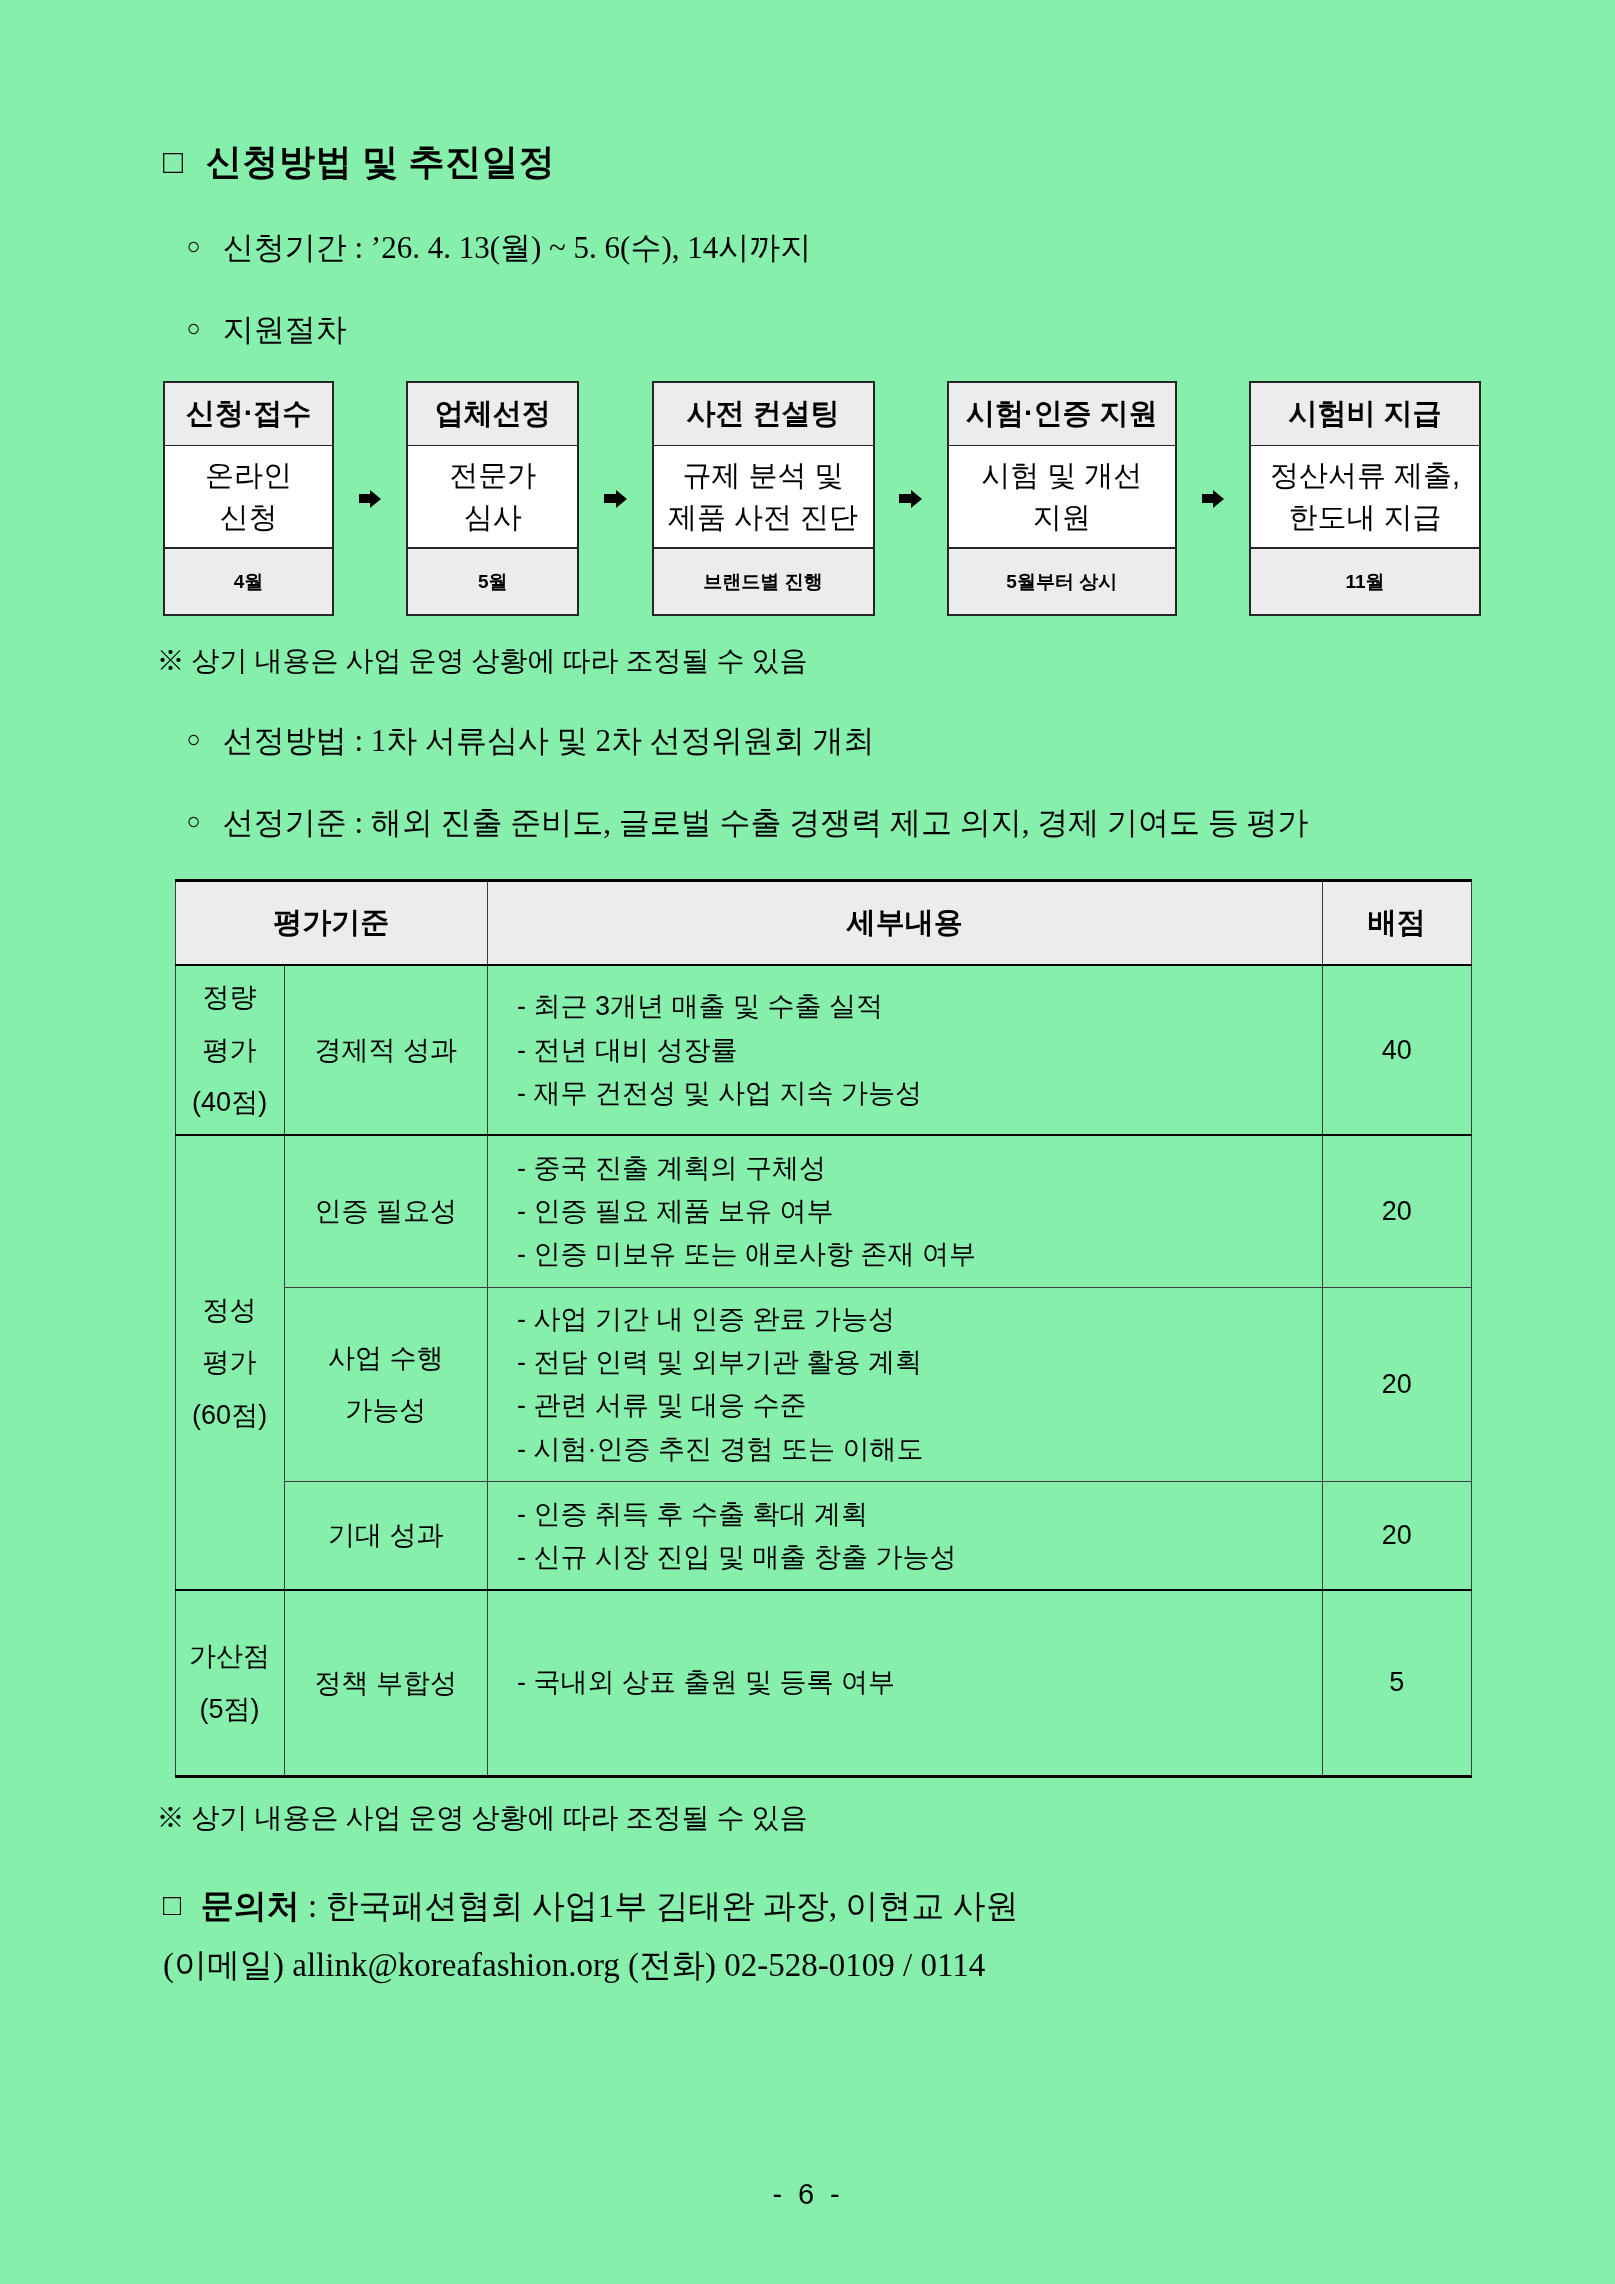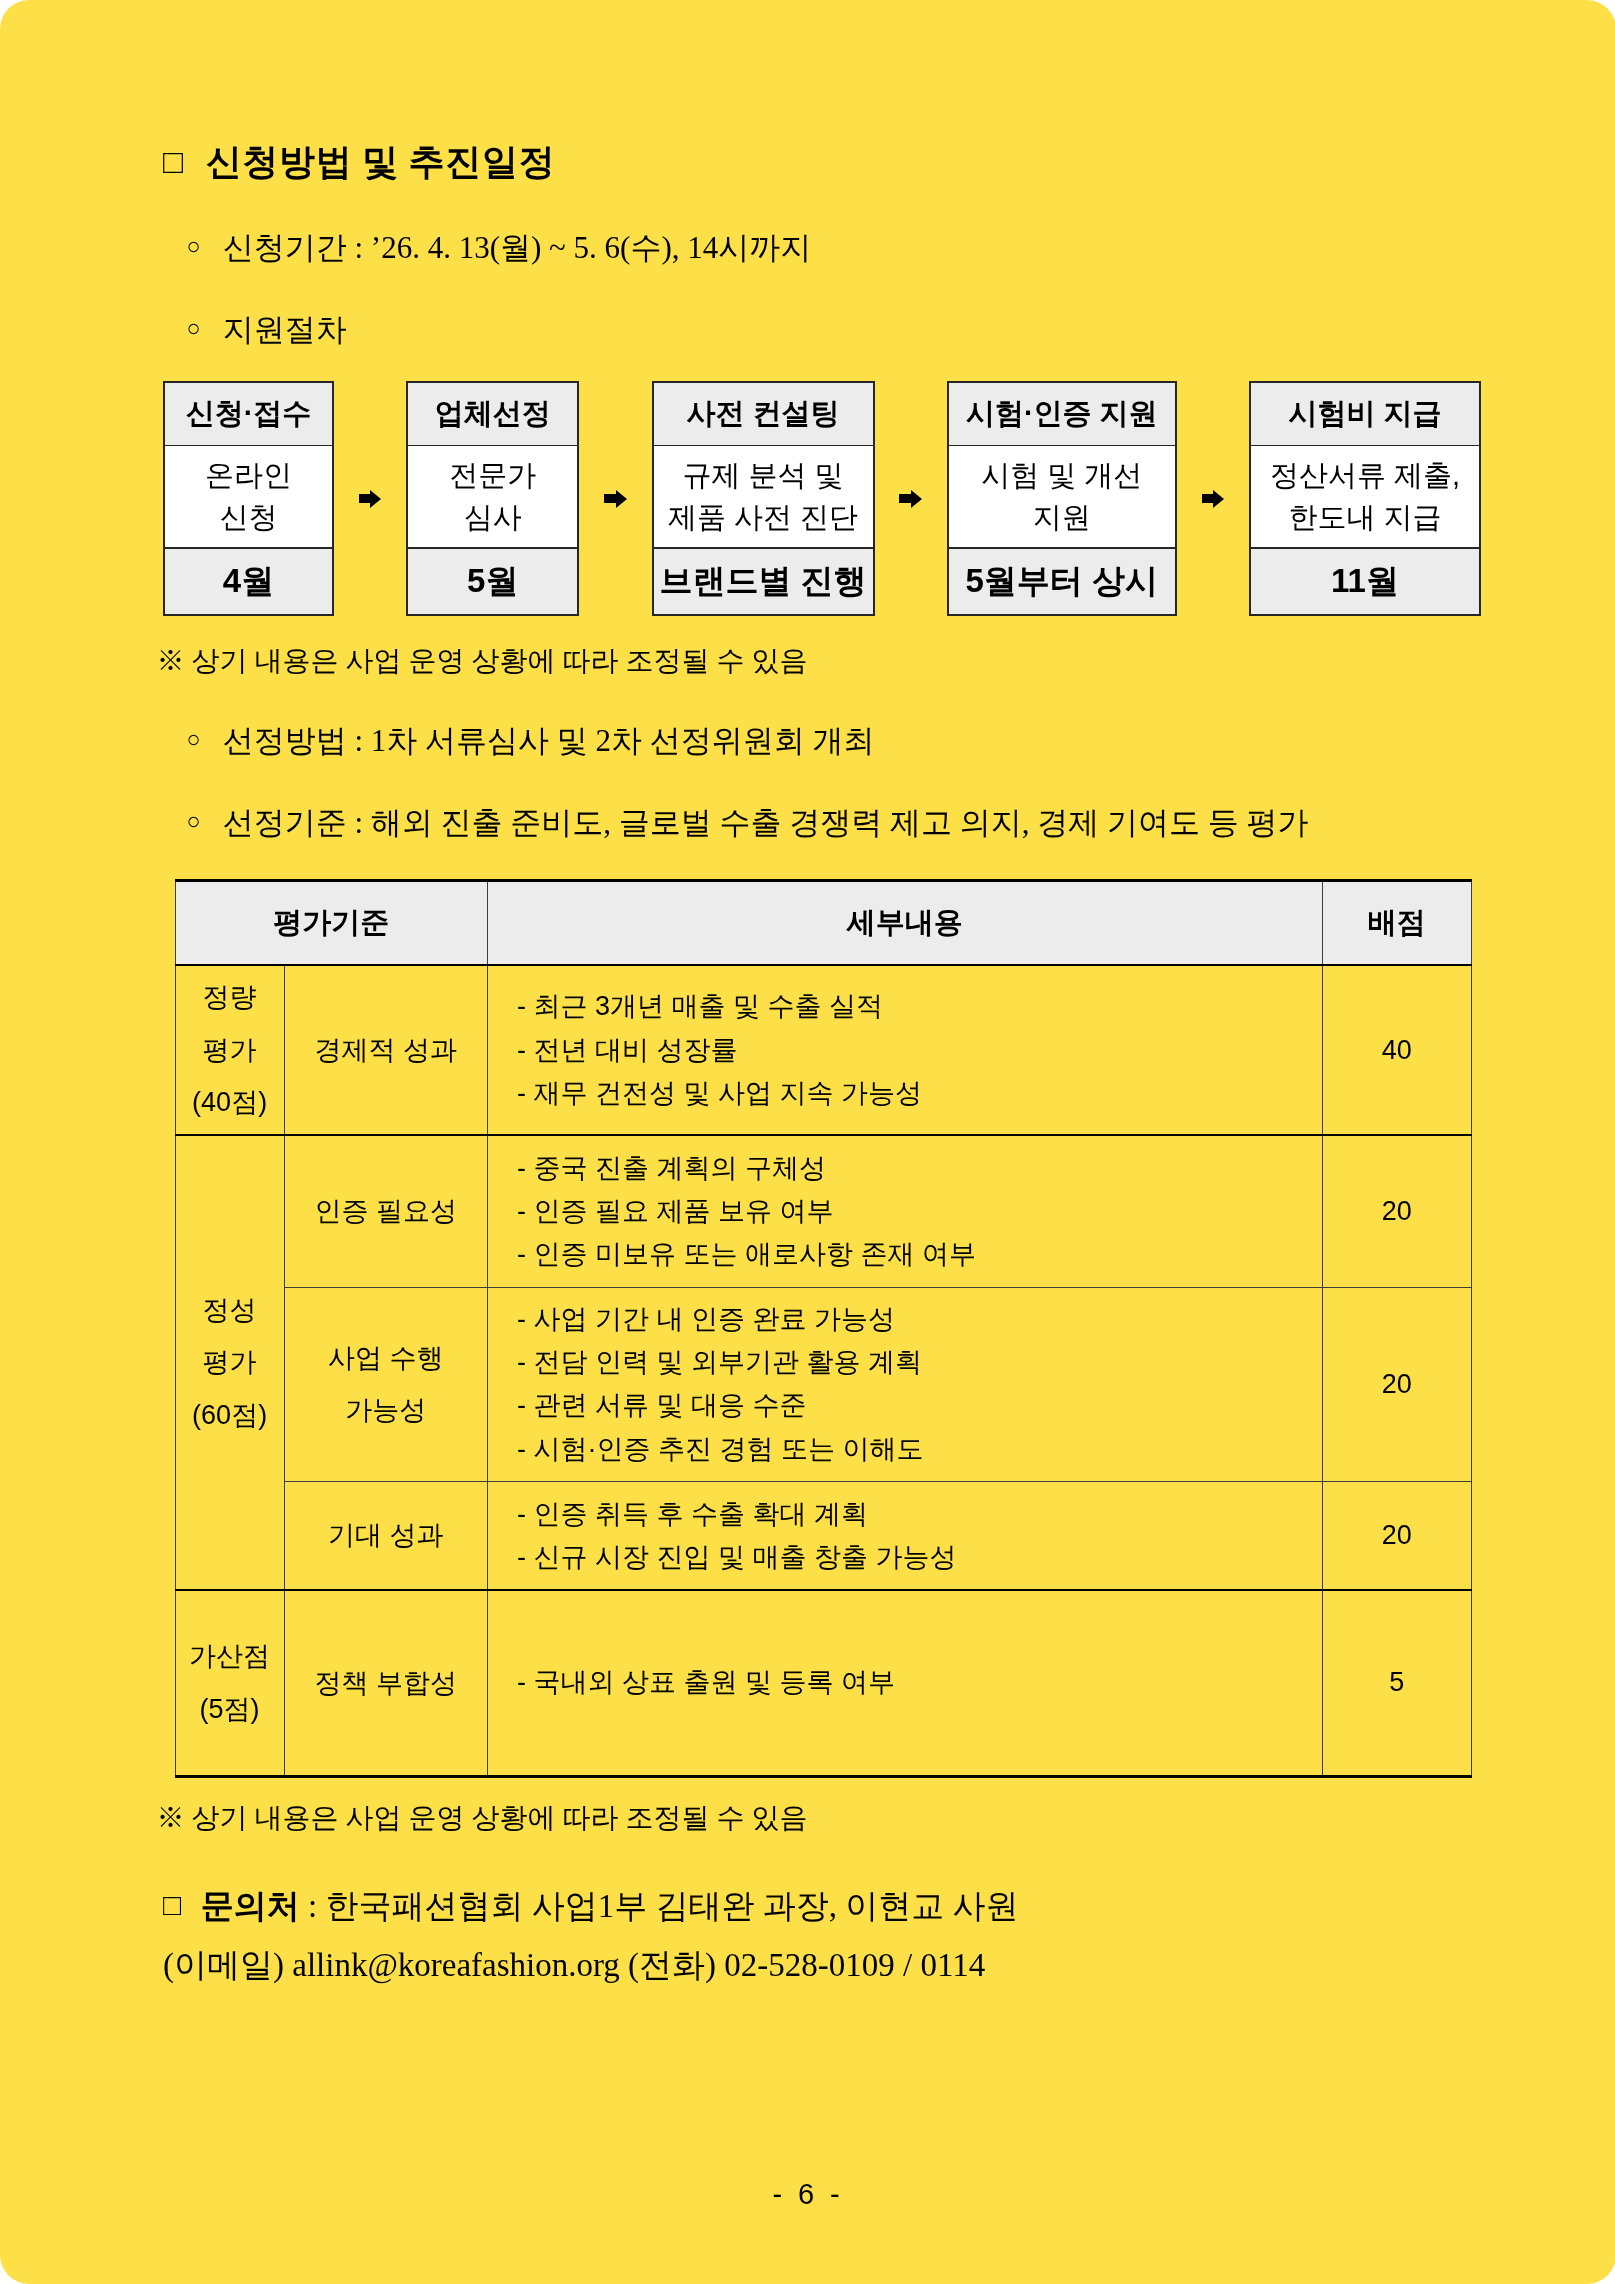--- a/index.html
+++ b/index.html
@@ -1,23 +1,22 @@
 <!DOCTYPE html>
 <html style="font-size:10.4px"><head>
 <meta charset="utf-8">
 <style>
   html,body { margin:0; padding:0; background:#ffffff; }
   .page {
     position:relative;
     width:1616px; height:2284px;
-    background:#fde047;
+    background:#86efac;
     color:#000;
     font-family:"Liberation Serif","DejaVu Serif",serif;
     overflow:hidden;
-    border-radius:29px;
   }
   .content { padding:138px 104px 0 163px; }
 
   
   .sec-title {
     font-size:36px; font-weight:bold; letter-spacing:0.7px;
     white-space:nowrap;
   }
   .sec-title .marker { font-weight:normal; font-size:33px; margin-right:22px; position:relative; top:-1.3px; }
 
@@ -42,21 +41,21 @@
     font-size:29px; font-weight:bold; white-space:nowrap;
   }
   .fb-body {
     height:101px;
     display:flex; align-items:center; justify-content:center;
     font-size:29px; text-align:center; white-space:pre-line; line-height:1.42;
   }
   .fb-foot {
     height:65px; background:#ececec; border-top:2px solid #262626;
     display:flex; align-items:center; justify-content:center;
-    font-size:33px; font-weight:bold; white-space:nowrap;text-align:center;
+    font-size:19px; font-weight:bold; white-space:nowrap;text-align:center;
   }
   .w1{width:167px;} .w2{width:169px;} .w3{width:219px;} .w4{width:226px;} .w5{width:228px;}
   .gap { flex:1; display:flex; align-items:center; justify-content:center; }
   .arrow { display:flex; align-items:center; }
   .arrow-tail { width:11.7px; height:9px; background:#000; }
   .arrow-head {
     width:0; height:0;
     border-top:9px solid transparent;
     border-bottom:9px solid transparent;
     border-left:11.7px solid #000;

